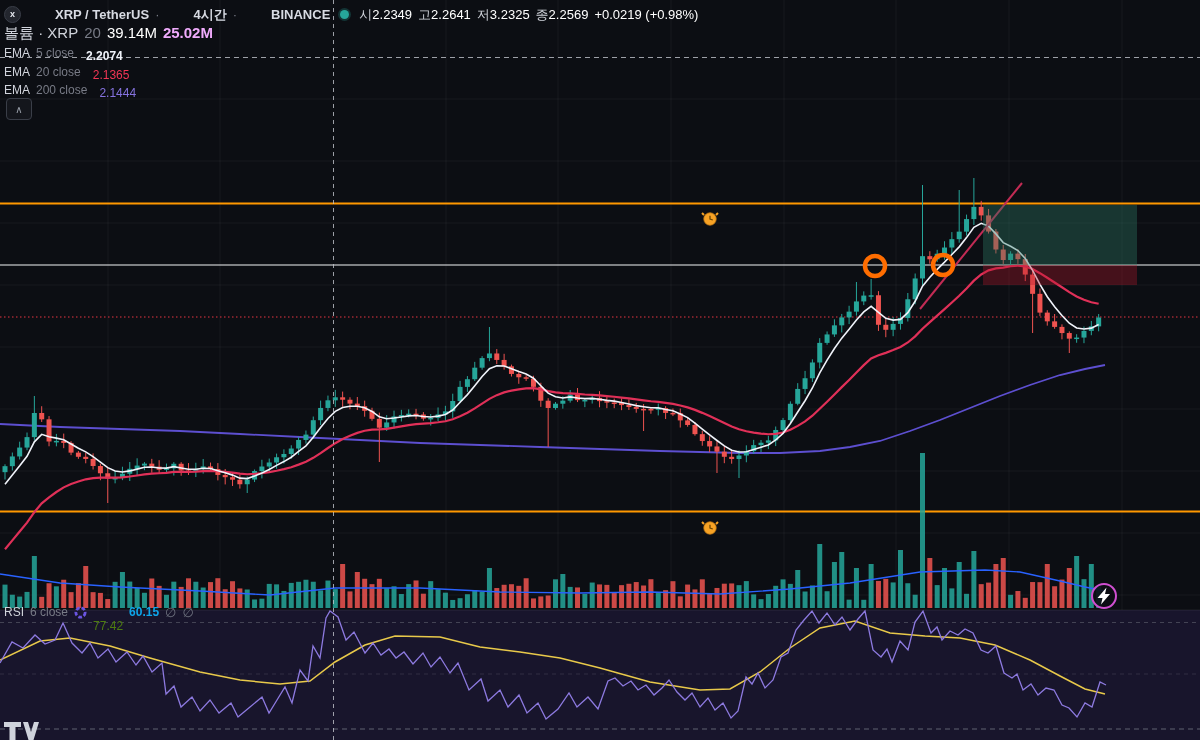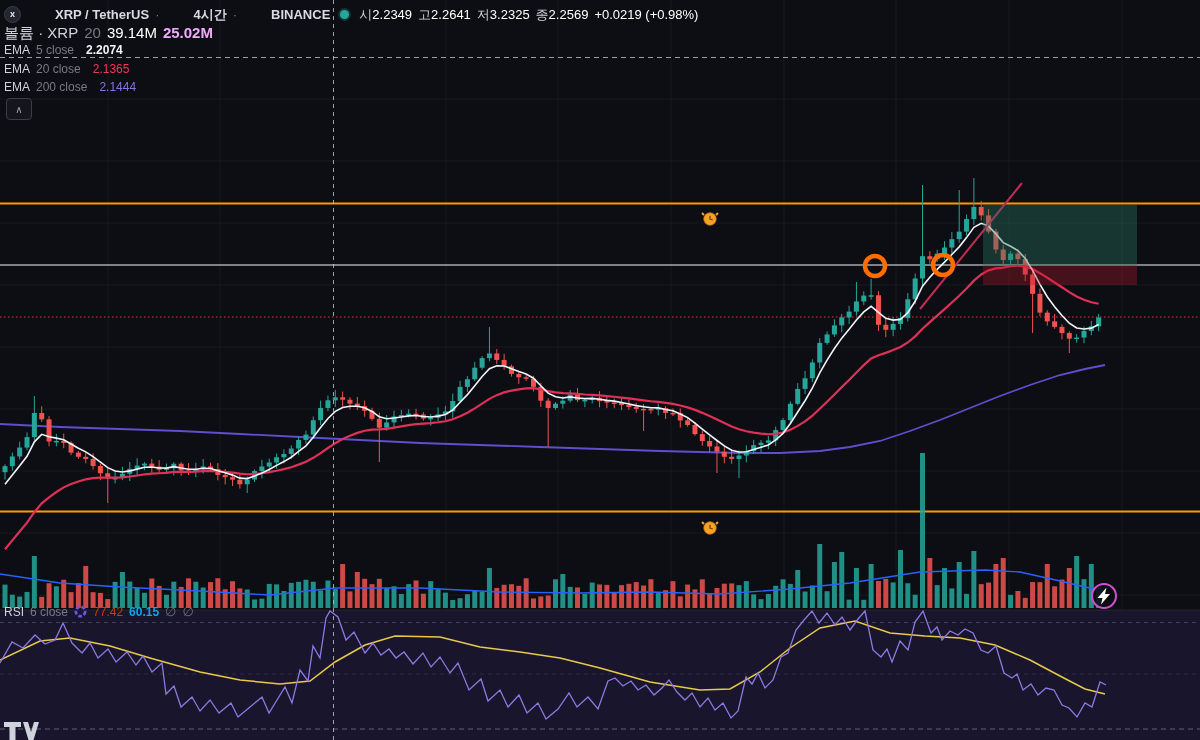--- a/index.html
+++ b/index.html
@@ -4,40 +4,40 @@
 <style>
   html,body{margin:0;padding:0;background:#0c0e13;width:1200px;height:740px;overflow:hidden;}
   #app{position:relative;width:1200px;height:740px;font-family:"Liberation Sans",sans-serif;background:#0c0e13;}
   svg#chart{position:absolute;left:0;top:0;z-index:1;}
   .legend{position:absolute;z-index:3;display:flex;align-items:center;gap:6px;white-space:nowrap;line-height:1;}
   .row1{left:4px;top:6px;font-size:13px;}
   .row2{left:4px;top:25px;font-size:15px;}
   .row3{left:4px;top:44px;font-size:12px;}
   .row4{left:4px;top:63px;font-size:12px;}
   .row5{left:4px;top:81px;font-size:12px;}
-  .rsirow{left:4px;top:605px;font-size:12px;}
+  .rsirow{left:4px;top:592px;font-size:12px;}
   .w{color:#d8dbe3;font-weight:700;margin-left:28px;}
   .wl{color:#d1d4dc;}
   .g{color:#787b86;}
   .teal{color:#ffffff;}
   .blue{color:#f0abfc;font-weight:bold;}
   .red{color:#f23655;}
   .purp{color:#8673e0;}
-  .dimpurp{color:#c2410c;}
+  .dimpurp{color:#4d7c0f;margin-top:28px;}
   .yellow{color:#0ea5e9;font-weight:700;}
   .boldw{color:#f0f3fa;font-weight:700;}
   .chip{width:15px;height:15px;border-radius:50%;background:#23262e;border:1px solid #3a3e48;color:#e6e9ef;
         font-size:9px;font-weight:700;display:flex;align-items:center;justify-content:center;}
   .dot{width:9px;height:9px;border-radius:50%;background:#26a69a;box-shadow:0 0 0 2px rgba(38,166,154,.25);margin:0 4px;}
   .collapse-btn{position:absolute;left:6px;top:98px;z-index:3;width:24px;height:20px;border:1px solid #3a3e48;
         border-radius:4px;background:#14161c;color:#9aa0aa;font-size:10px;display:flex;align-items:center;
         justify-content:center;cursor:pointer;}
   .donut{width:13px;height:13px;display:inline-block;}
   .slash{color:#6b6f7c;font-size:13px;}
-  .gap-l{margin-left:6px;}
+  .gap-l{margin-left:6px;margin-top:6px;}
 </style>
 </head>
 <body>
 
 <div id="app">
   <svg id="chart" width="1200" height="740">
       <rect x="0" y="0" width="1200" height="740" fill="#0c0e13"></rect>
       <rect x="0" y="610" width="1200" height="130" fill="#18152c"></rect>
       <g>
         <line x1="108" y1="0" x2="108" y2="610" stroke="rgba(255,255,255,0.05)" stroke-width="1"></line>

